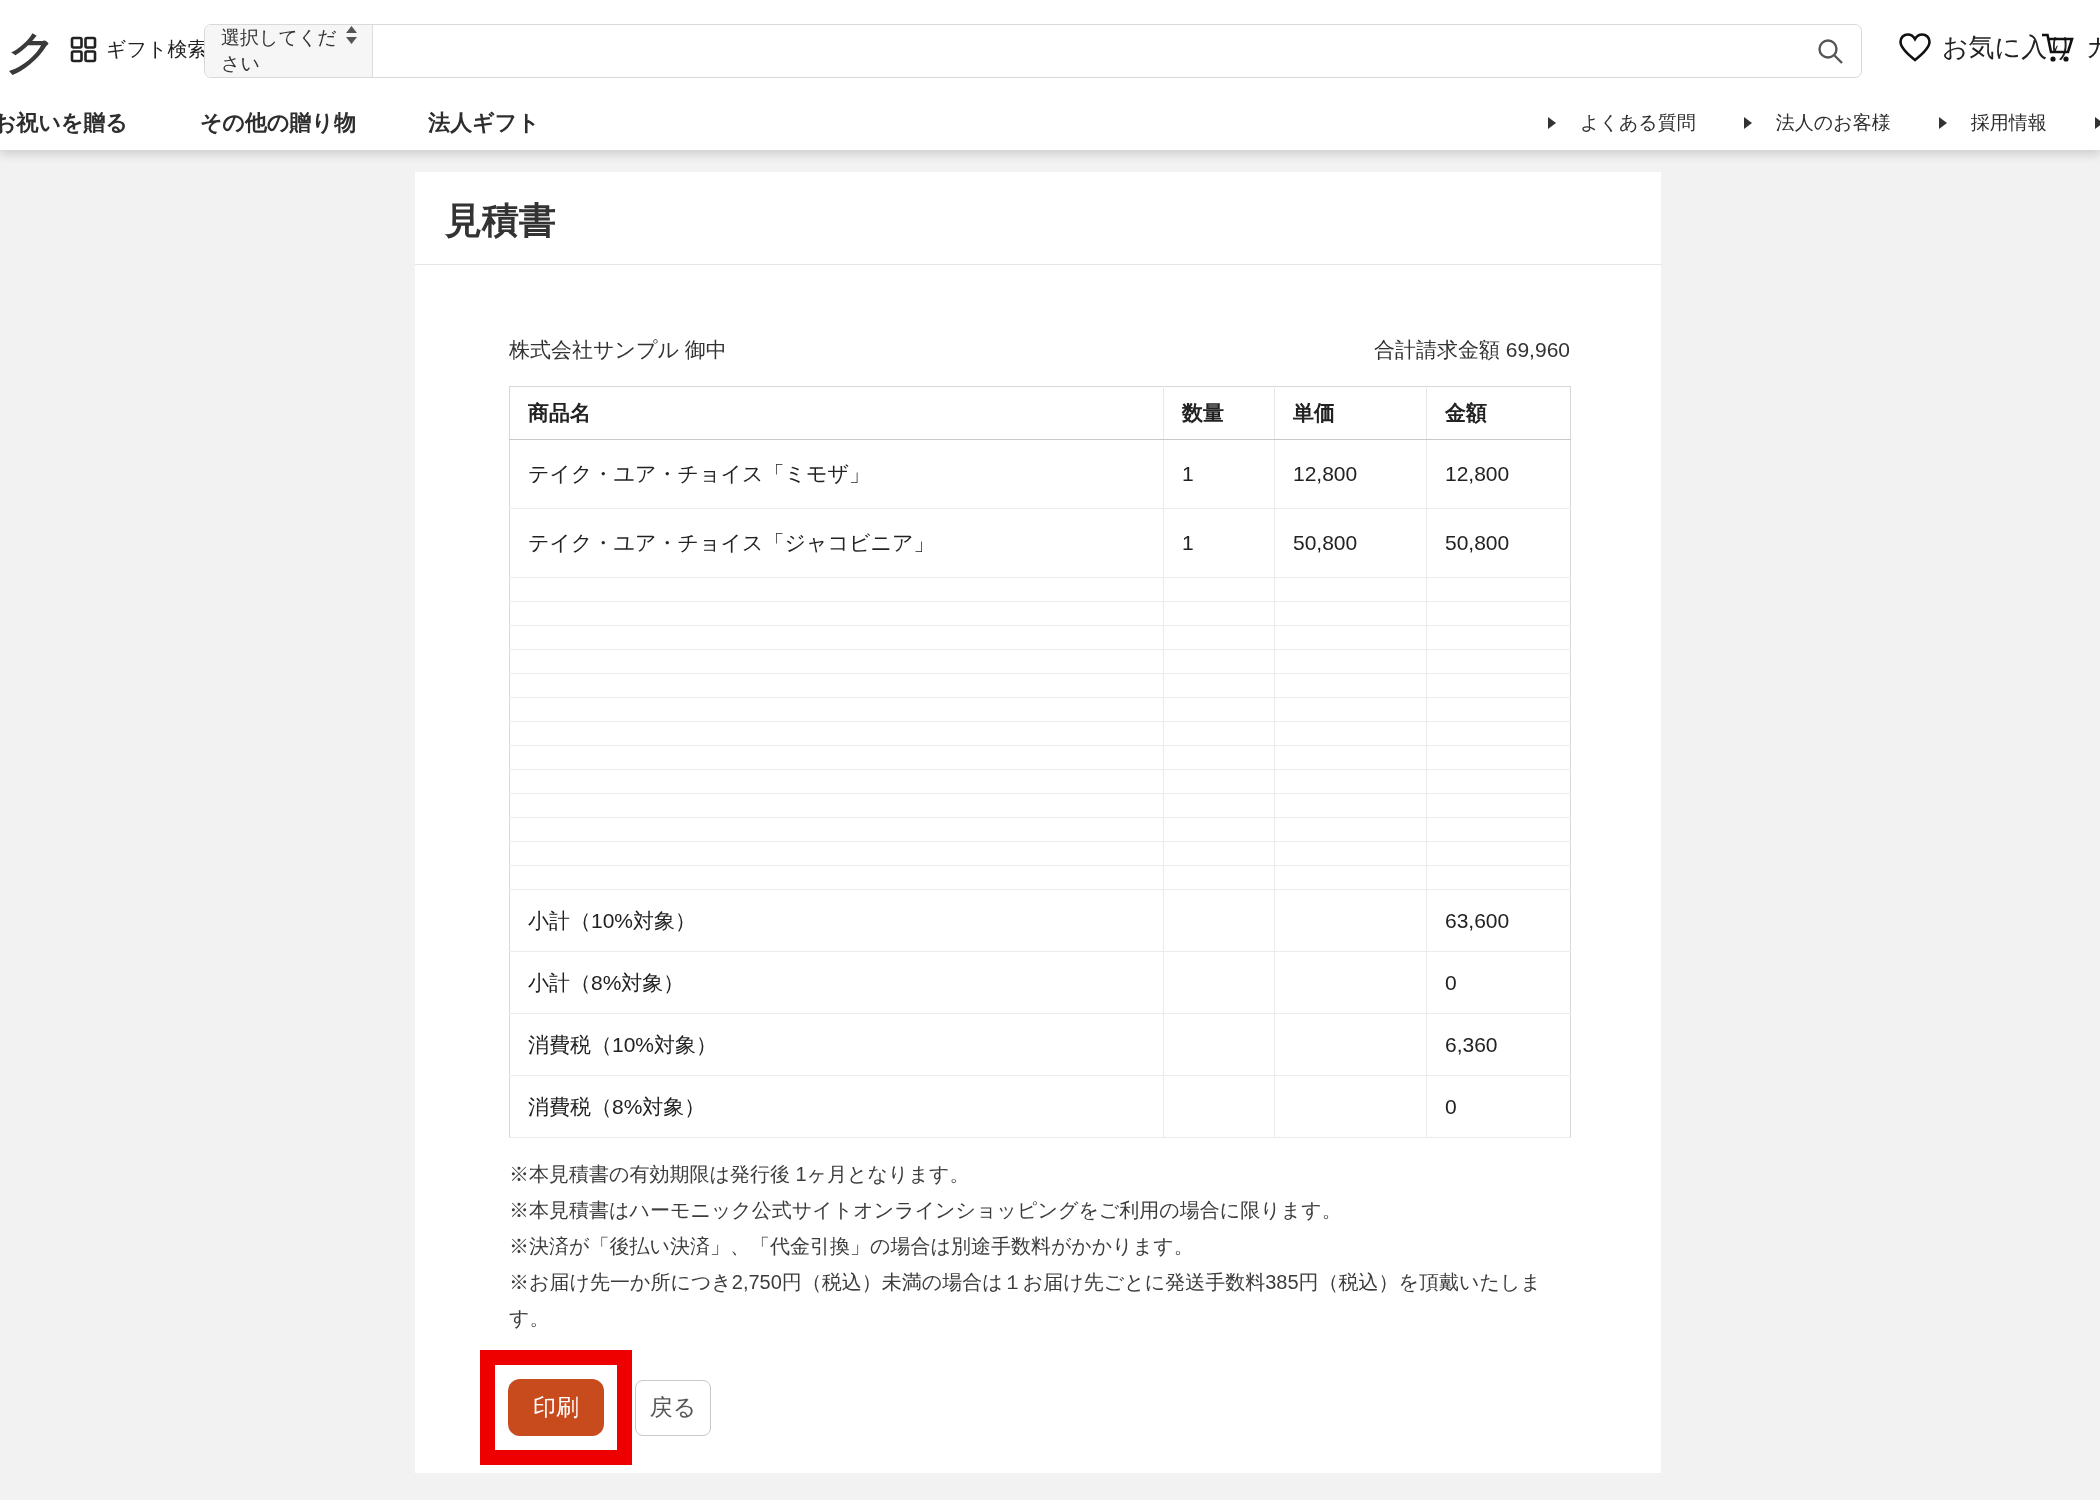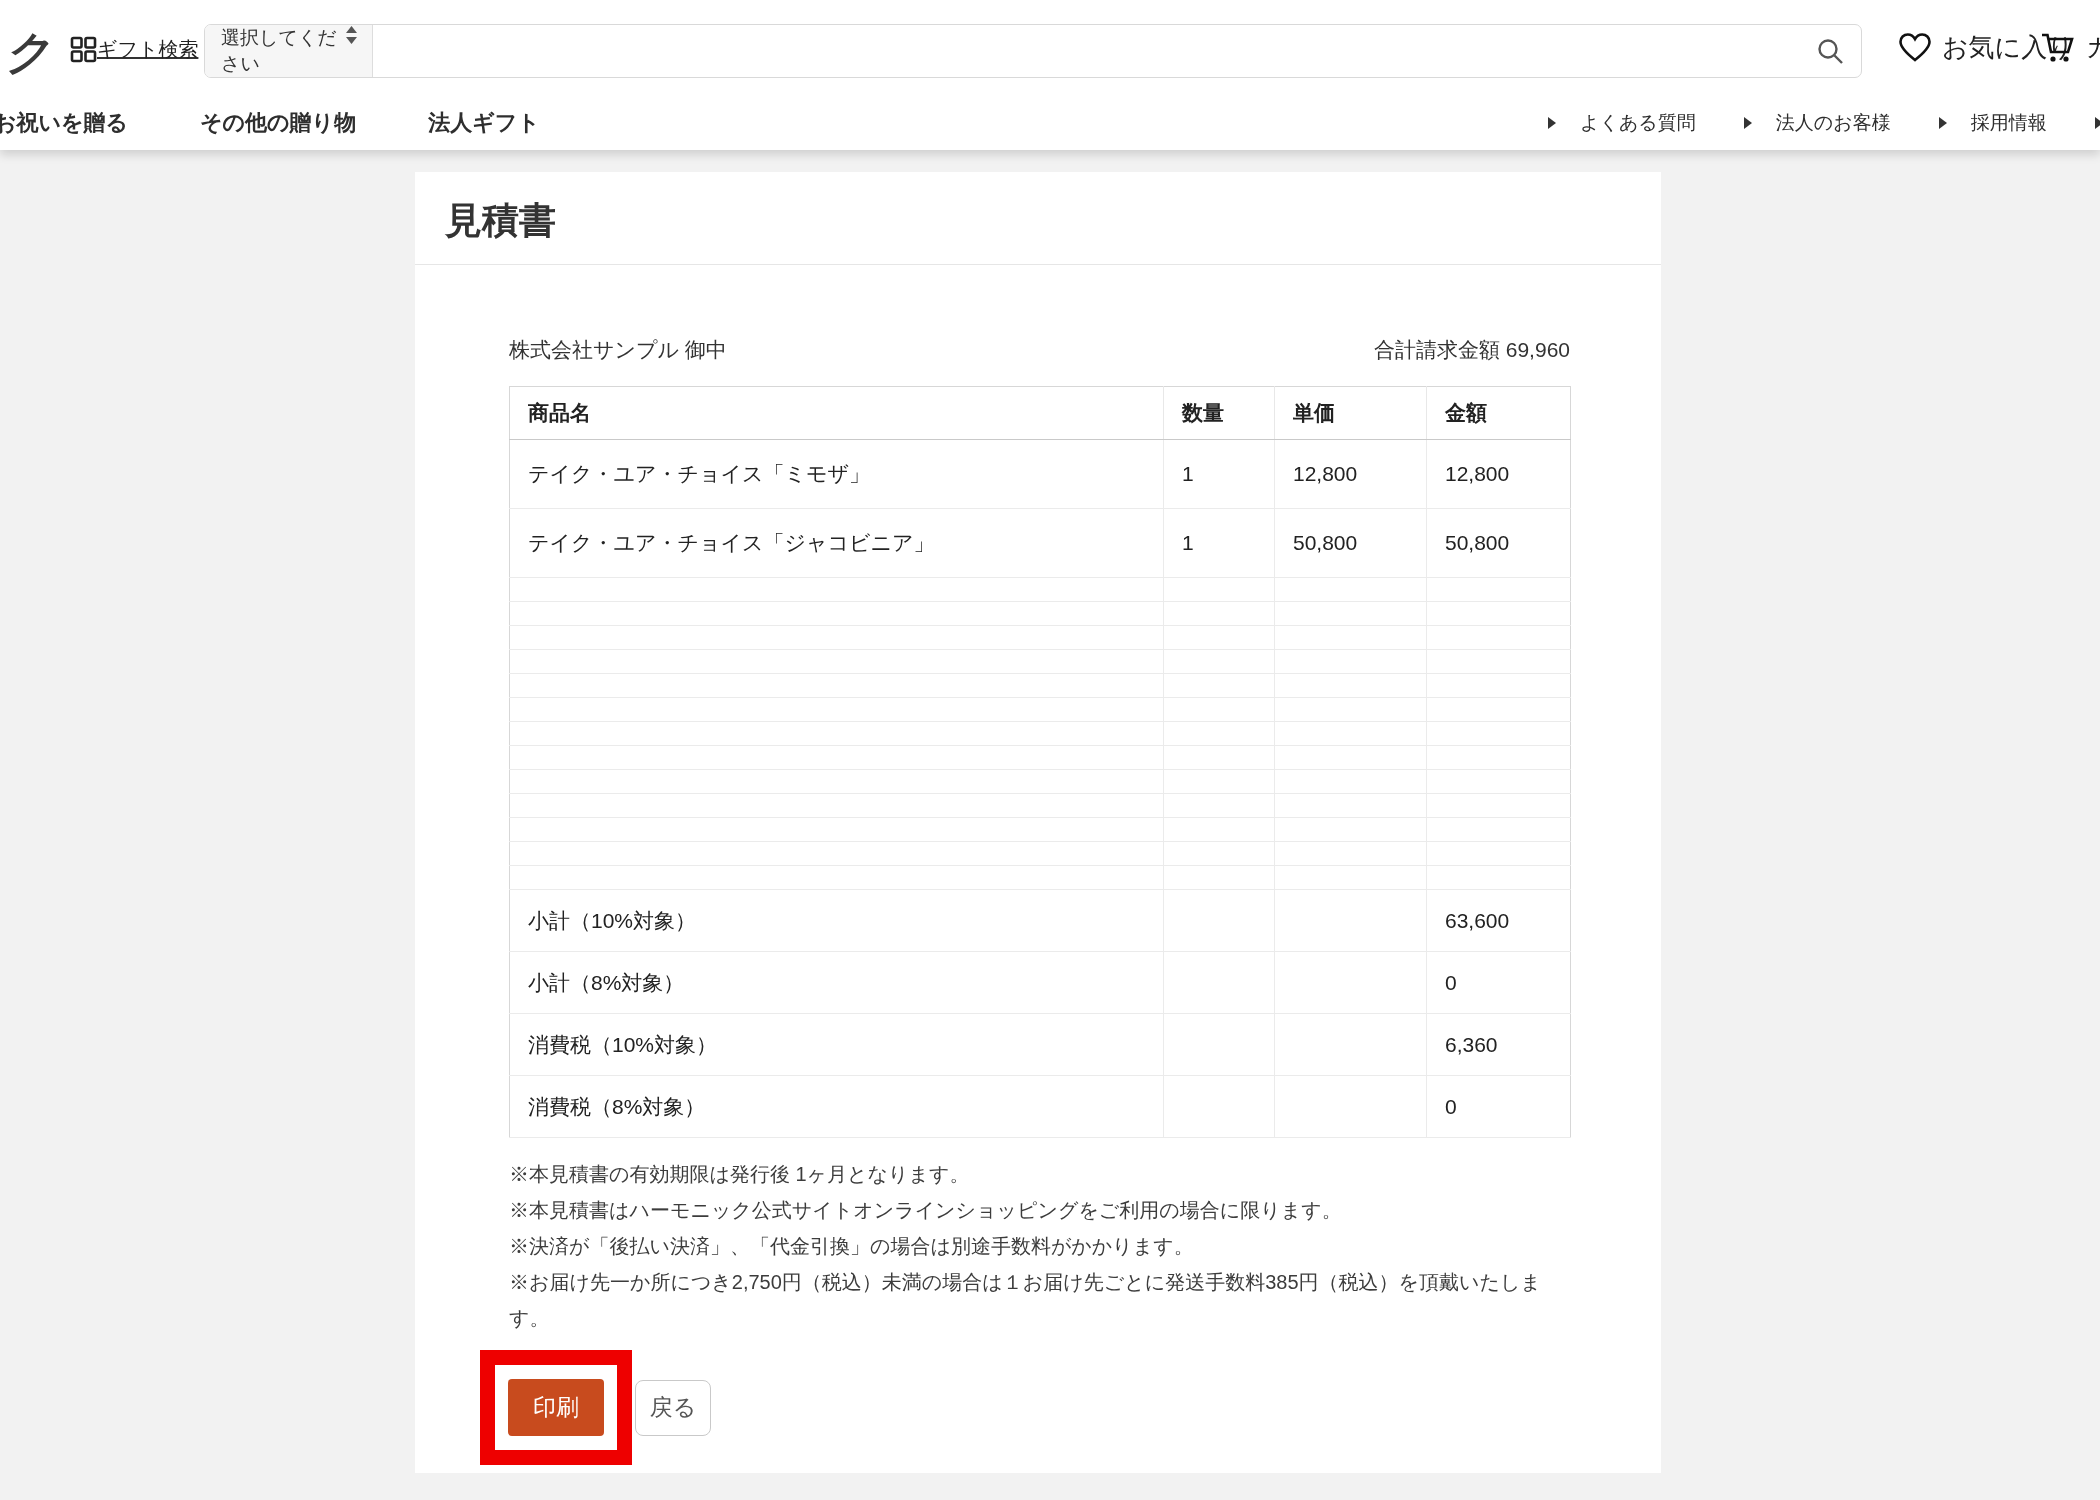--- a/index.html
+++ b/index.html
@@ -16,21 +16,21 @@
     position:absolute; top:0; left:0; width:2100px; height:150px;
     background:#fff;
     box-shadow:0 5px 9px rgba(0,0,0,0.14);
     z-index:5;
   }
   .logo-fragment{
     position:absolute; left:8px; top:22px;
     font-size:46px; font-weight:600; color:#3a3a3a;
     transform:skewX(-10deg);
   }
-  .gift-search-group{ position:absolute; left:70px; top:36px; display:flex; align-items:flex-end; text-decoration:underline;}
+  .gift-search-group{ position:absolute; left:70px; top:36px; display:flex; align-items:flex-end; gap:9px;}
   .gift-search-label{ font-size:20px; color:#222; }
   .search-bar{
     position:absolute; left:204px; top:24px; width:1658px; height:54px;
     border:1px solid #d9d9d9; border-radius:7px; background:#fff;
     display:flex; align-items:stretch; overflow:hidden;
   }
   .search-select{
     width:168px; background:#f6f6f6; border-right:1px solid #ddd;
     display:flex; align-items:flex-start; justify-content:space-between;
     padding:0 14px 0 16px; cursor:pointer;font-family:Liberation Mono, monospace;
@@ -88,21 +88,21 @@
   .notes{ margin-top:18px; width:1061px; list-style:none; }
   .notes li{ font-size:20px; line-height:36px; color:#3c3c3c; }
   
   .button-row{ position:absolute; left:65px; top:1178px; display:flex; align-items:center; }
   .print-highlight{
     border:15px solid #ee0000; background:#fff; width:152px; height:115px;
     display:flex; align-items:center; justify-content:center;
   }
   .print-button{
     width:96px; height:57px; background:#c84b1e; color:#fff; border:none;
-    border-radius:4px; font-size:23px; cursor:pointer;
+    border-radius:12px; font-size:23px; cursor:pointer;
     font-family:"Liberation Sans",sans-serif;
   }
   .back-button{
     margin-left:3px; width:76px; height:56px; background:#fff; color:#555;
     border:1px solid #c9c9c9; border-radius:8px; font-size:23px; cursor:pointer;
     font-family:"Liberation Sans",sans-serif;
   }
   svg{ display:block; }
 </style>
 </head>

